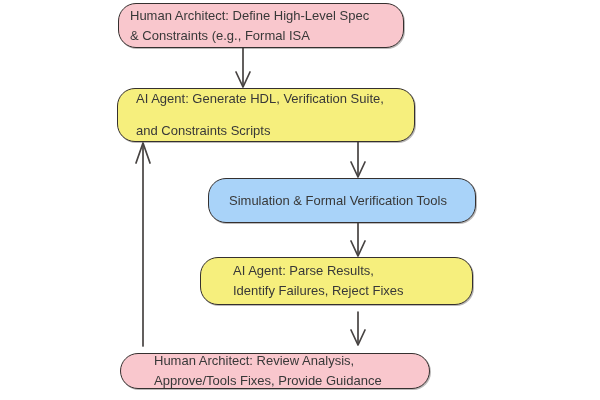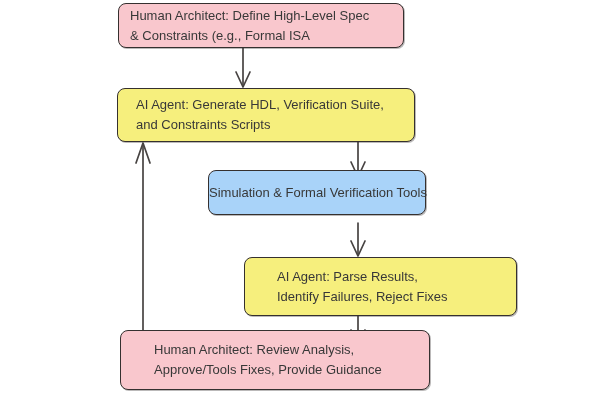--- a/index.html
+++ b/index.html
@@ -12,39 +12,39 @@
     width: 600px;
     height: 400px;
     background: #ffffff;
     font-family: "Liberation Sans", "DejaVu Sans", sans-serif;
     overflow: hidden;
   }
   .node {
     position: absolute;
     box-sizing: border-box;
     border: 1.6px solid #35302f;
-    border-radius: 8px;
+    border-radius: 18px;
     display: flex;
     flex-direction: column;
     justify-content: center;
     font-size: 13px;
     line-height: 20px;
     color: #383838;
     box-shadow: 1px 1px 0 0 rgba(60,55,54,0.35);
   }
   .node span { display: block; white-space: nowrap; }
   .pink   { background: #f9c7cd; }
   .yellow { background: #f6ef7d; }
   .blue   { background: #a9d3f9; }
 
   #n1 { left: 118px; top: 3px;   width: 286px; height: 45px; padding-left: 11px; }
-  #n2 { left: 117px; top: 88px;  width: 298px; height: 54px; padding-left: 18px; }
-  #n3 { left: 208px; top: 170px; width: 218px; height: 45px; padding-left: 0; }
-  #n4 { left: 200px; top: 257px; width: 273px; height: 59px; padding-left: 32px; margin-left: 44px; }
-  #n5 { left: 120px; top: 330px; width: 310px; height: 60px; padding-left: 33px; }
+  #n2 { left: 117px; top: 88px;  width: 298px; height: 54px; padding-left: 18px; justify-content: space-between; }
+  #n3 { left: 208px; top: 178px; width: 268px; height: 45px; padding-left: 20px; }
+  #n4 { left: 200px; top: 257px; width: 273px; height: 48px; padding-left: 32px; }
+  #n5 { left: 120px; top: 353px; width: 310px; height: 36px; padding-left: 33px; }
 
   #arrow-layer {
     position: absolute;
     left: 0; top: 0;
     width: 600px; height: 400px;
     pointer-events: none;
   }
   #arrow-layer line, #arrow-layer polyline {
     stroke: #474342;
     stroke-width: 1.7;

